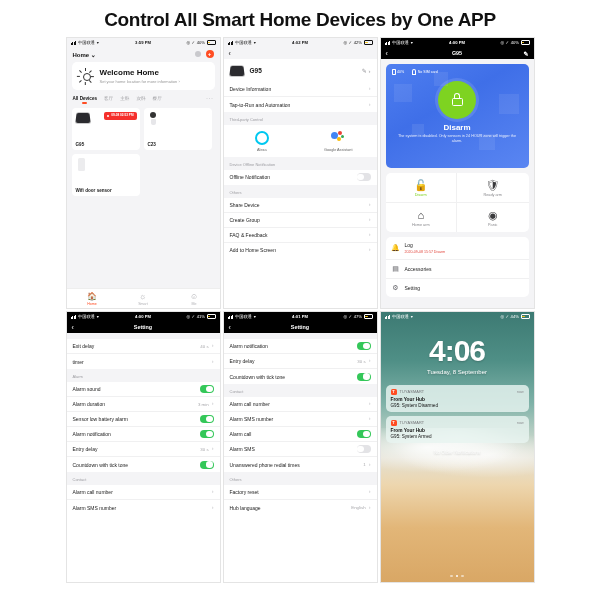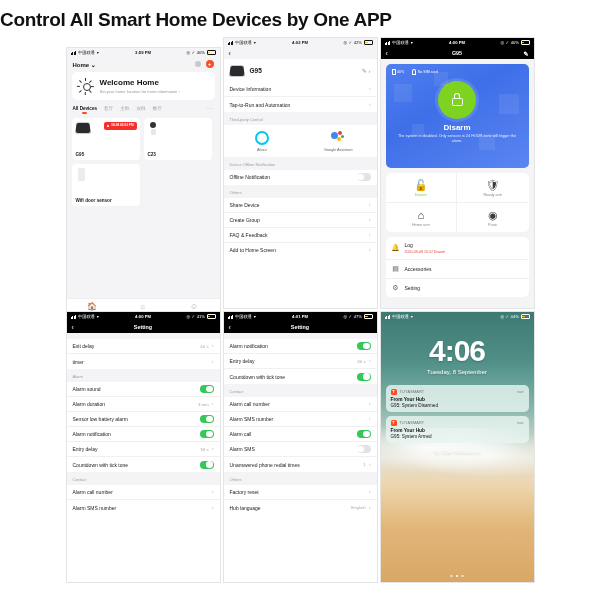--- a/index.html
+++ b/index.html
@@ -3,21 +3,21 @@
 <meta charset="utf-8">
 <style>
   * { box-sizing: border-box; margin: 0; padding: 0; }
   body {
     width: 600px; height: 600px;
     background: #ffffff;
     font-family: "Liberation Sans", sans-serif;
     overflow: hidden;
   }
   .page-title {
-    text-align: left;
+    text-align: center;
     font-size: 19px;
     font-weight: bold;
     color: #111;
     letter-spacing: -0.3px;
     padding: 9px 0 6px 0;
   }
   .grid {
     width: 600px;
     display: grid;
     grid-template-columns: 155px 155px 155px;
@@ -56,21 +56,21 @@
   .nav {
     height: 12px; display: flex; align-items: center; padding: 0 5px;
     font-size: 5.4px; font-weight: bold; position: relative;
   }
   .nav.dark { background: #000; color: #fff; }
   .nav.light { background: #f4f4f6; color: #111; }
   .nav .back { font-size: 7px; font-weight: normal; line-height: 1; }
   .nav .ntitle { position: absolute; left: 0; right: 0; text-align: center; pointer-events: none; }
   .nav .right { margin-left: auto; font-size: 6px; }
   
-  .p1 { background: #f4f4f6; display: flex; flex-direction: column; margin-top: 10px; }
+  .p1 { background: #f4f4f6; display: flex; flex-direction: column; }
   .p1-top { background: #f4f4f6; padding: 3px 6px 0 6px; display: flex; align-items: center; }
   .p1-home { font-size: 6px; font-weight: bold; color: #111; }
   .p1-ico-row { margin-left: auto; display: flex; align-items: center; gap: 5px; }
   .mic { width: 6px; height: 6px; border-radius: 50%; background: #c9c9cd; }
   .plus { width: 8px; height: 8px; border-radius: 50%; background: #ff4d23; color: #fff;
           font-size: 6px; line-height: 8px; text-align: center; font-weight: bold; }
   .welcome { background: #fff; margin: 4px 5px 0 5px; border-radius: 5px; padding: 6px 6px;
              display: flex; align-items: center; gap: 6px; }
   .sun { width: 16px; height: 16px; position: relative; flex: 0 0 auto; }
   .sun::before { content:""; position:absolute; left:5px; top:5px; width:6px; height:6px;

